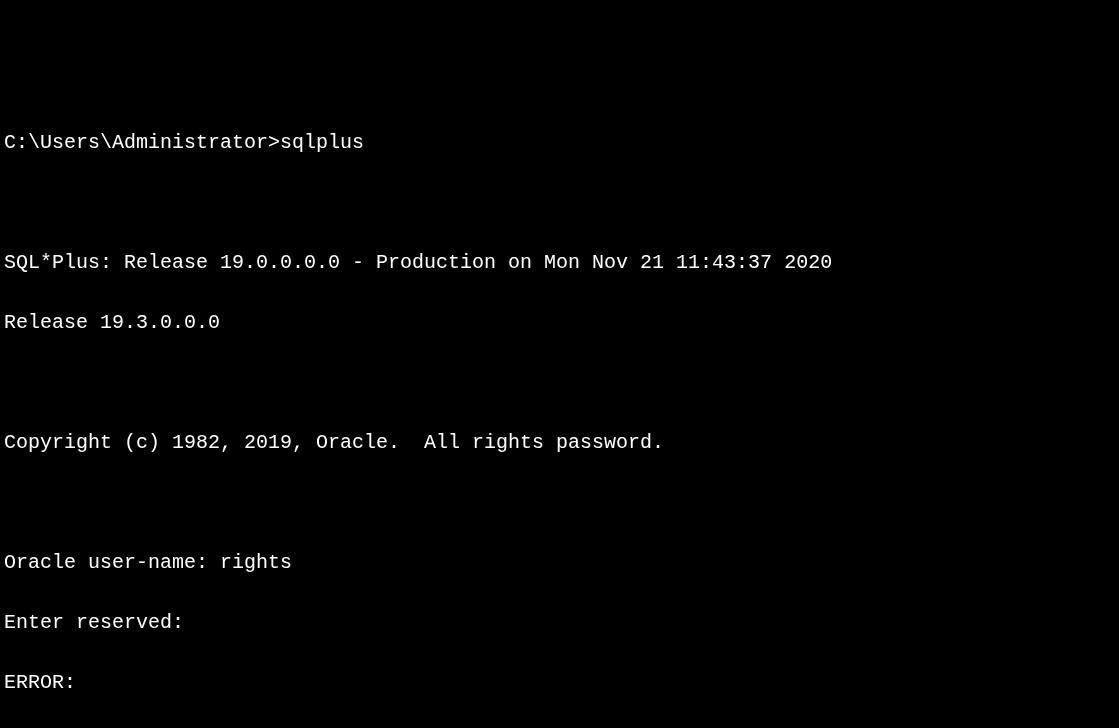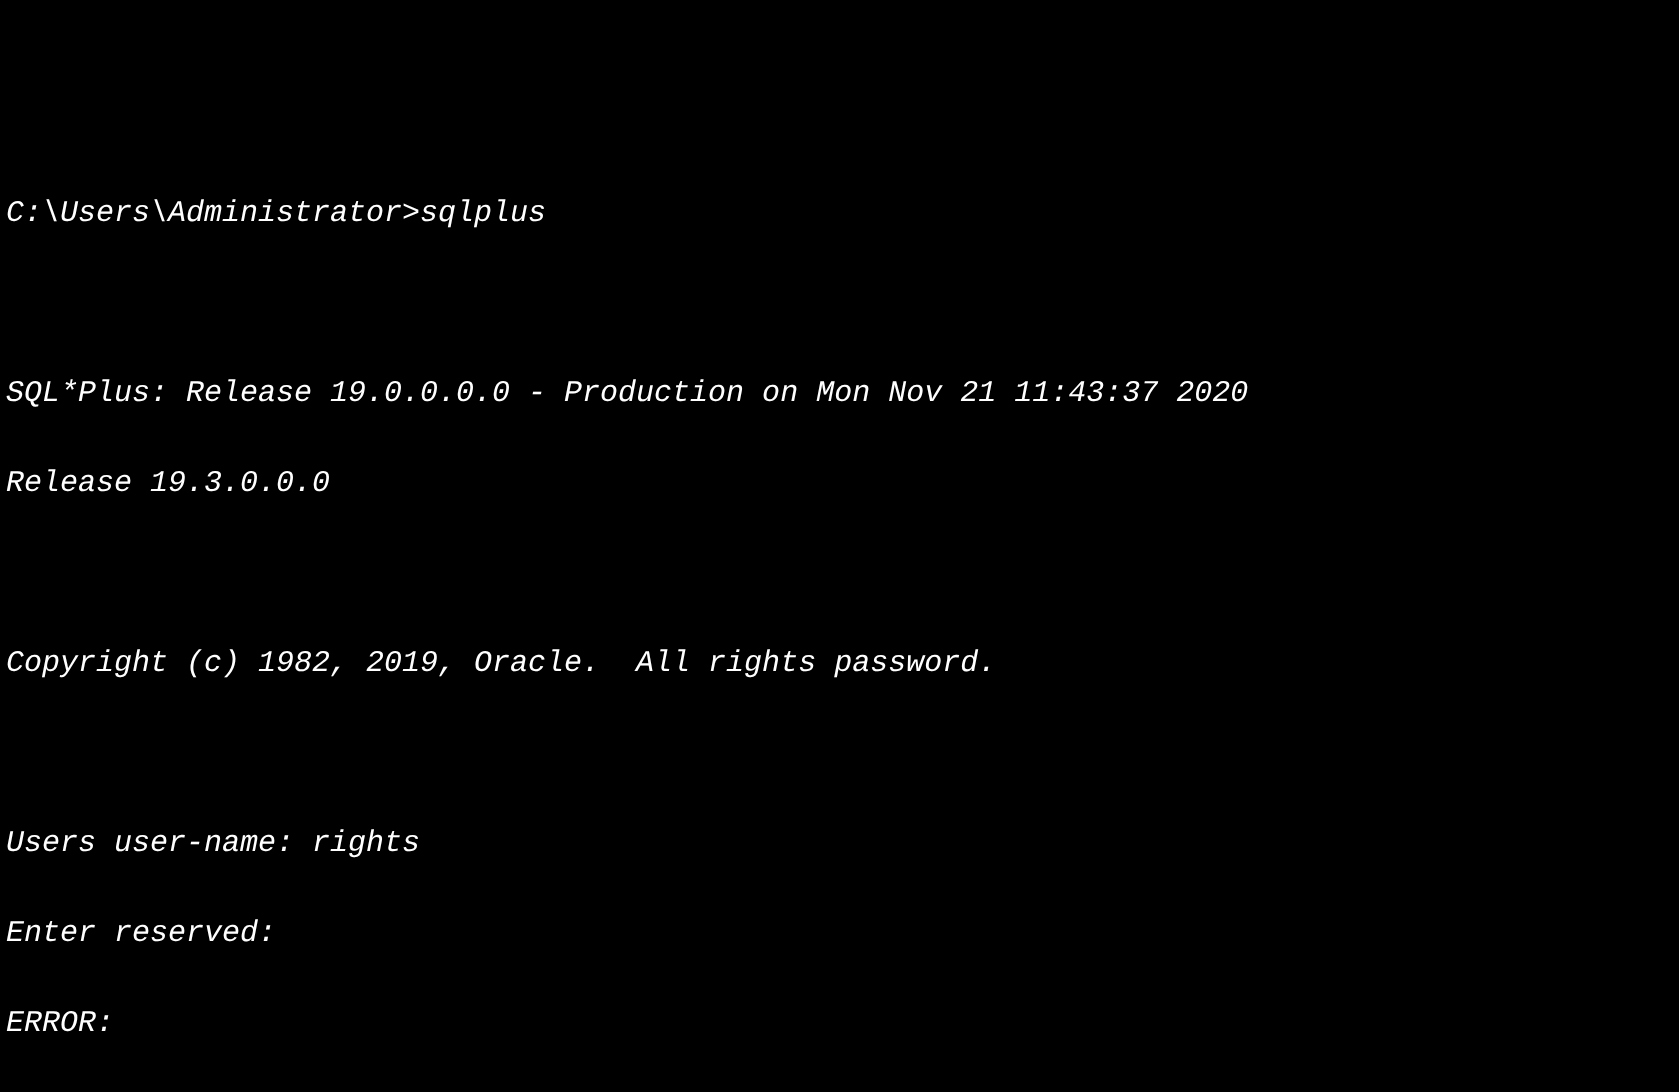--- a/index.html
+++ b/index.html
@@ -1,19 +1,18 @@
 <!DOCTYPE html>
 <html><head>
   <meta charset="utf-8">
   <style>
     * {
       margin: 0;
       padding: 0;
       box-sizing: border-box;
-      font-style: italic;
     }
     body {
       background-color: #000000;
       color: #ffffff;
       font-family: 'Consolas', 'Courier New', monospace;
       font-size: 20px;
       line-height: 1.5;
       padding: 8px 4px;
       width: 1119px;
       height: 728px;
@@ -32,21 +31,21 @@
 
 
 
 <div class="terminal-line"><span>C:\Users\Administrator&gt;</span><span>sqlplus</span></div>
 <div class="blank-line"></div>
 <div class="terminal-line">SQL*Plus: Release 19.0.0.0.0 - Production on Mon Nov 21 11:43:37 2020</div>
 <div class="terminal-line">Release 19.3.0.0.0</div>
 <div class="blank-line"></div>
 <div class="terminal-line">Copyright (c) 1982, 2019, Oracle.  All rights password.</div>
 <div class="blank-line"></div>
-<div class="terminal-line"><span>Users user-name: </span><span>rights</span></div>
+<div class="terminal-line"><span>Oracle user-name: </span><span>rights</span></div>
 <div class="terminal-line">Enter reserved:</div>
 <div class="terminal-line">ERROR:</div>
 
 
 
 
 
 
 
 

